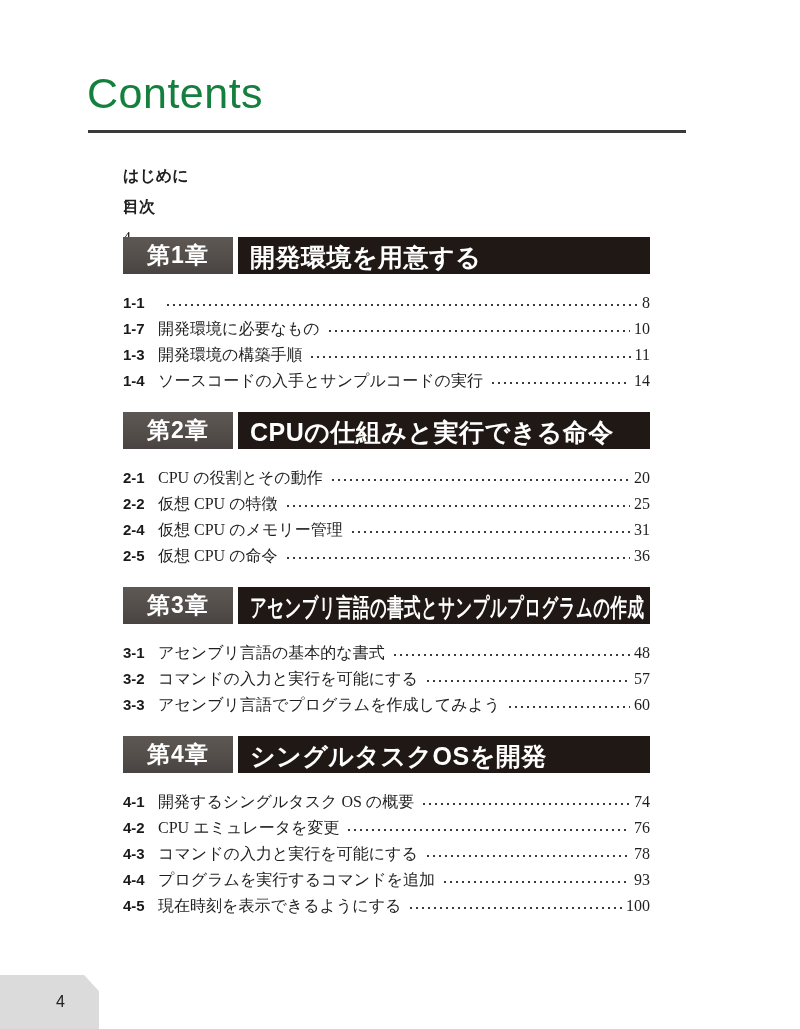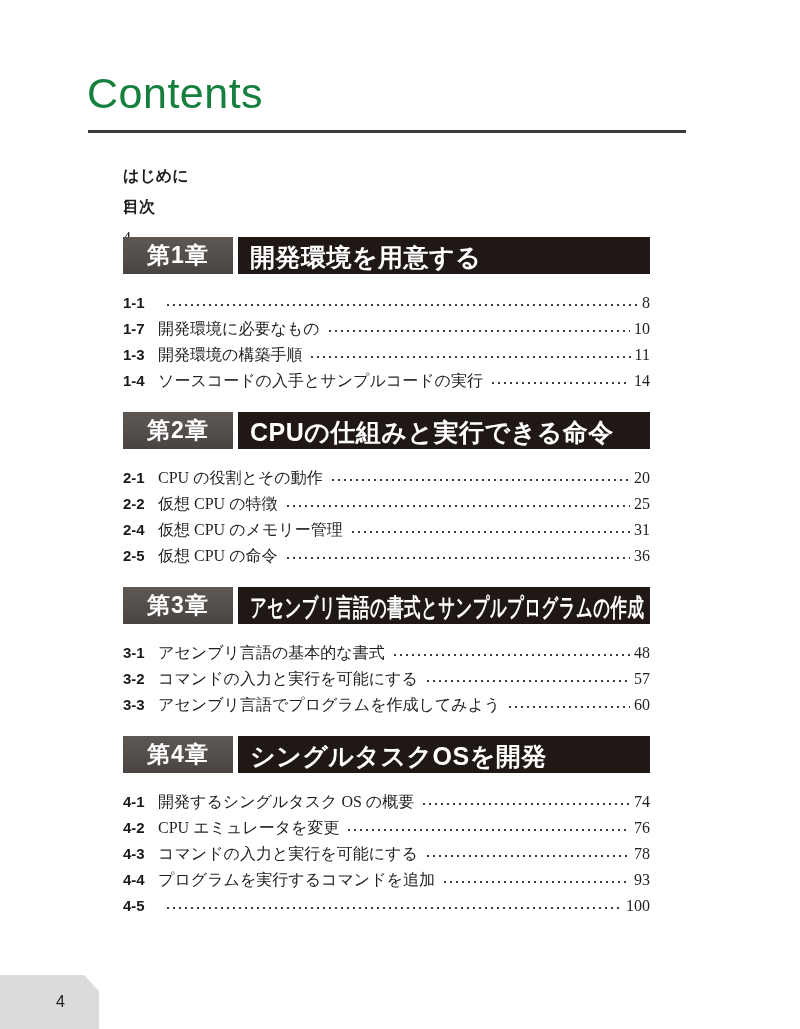--- a/index.html
+++ b/index.html
@@ -285,20 +285,21 @@
     <span class="row-page">78</span>
   </div>
           <div class="toc-row">
     <span class="row-no">4-4</span>
     <span class="row-label">プログラムを実行するコマンドを追加</span>
     <span class="dots"></span>
     <span class="row-page">93</span>
   </div>
           <div class="toc-row">
     <span class="row-no">4-5</span>
+    <span class="row-label">現在時刻を表示できるようにする</span>
     <span class="dots"></span>
     <span class="row-page">100</span>
   </div>
         </div>
   </section>
     </div>
 </div>
 
 <div class="page-tab">
   <span class="folio">4</span>

